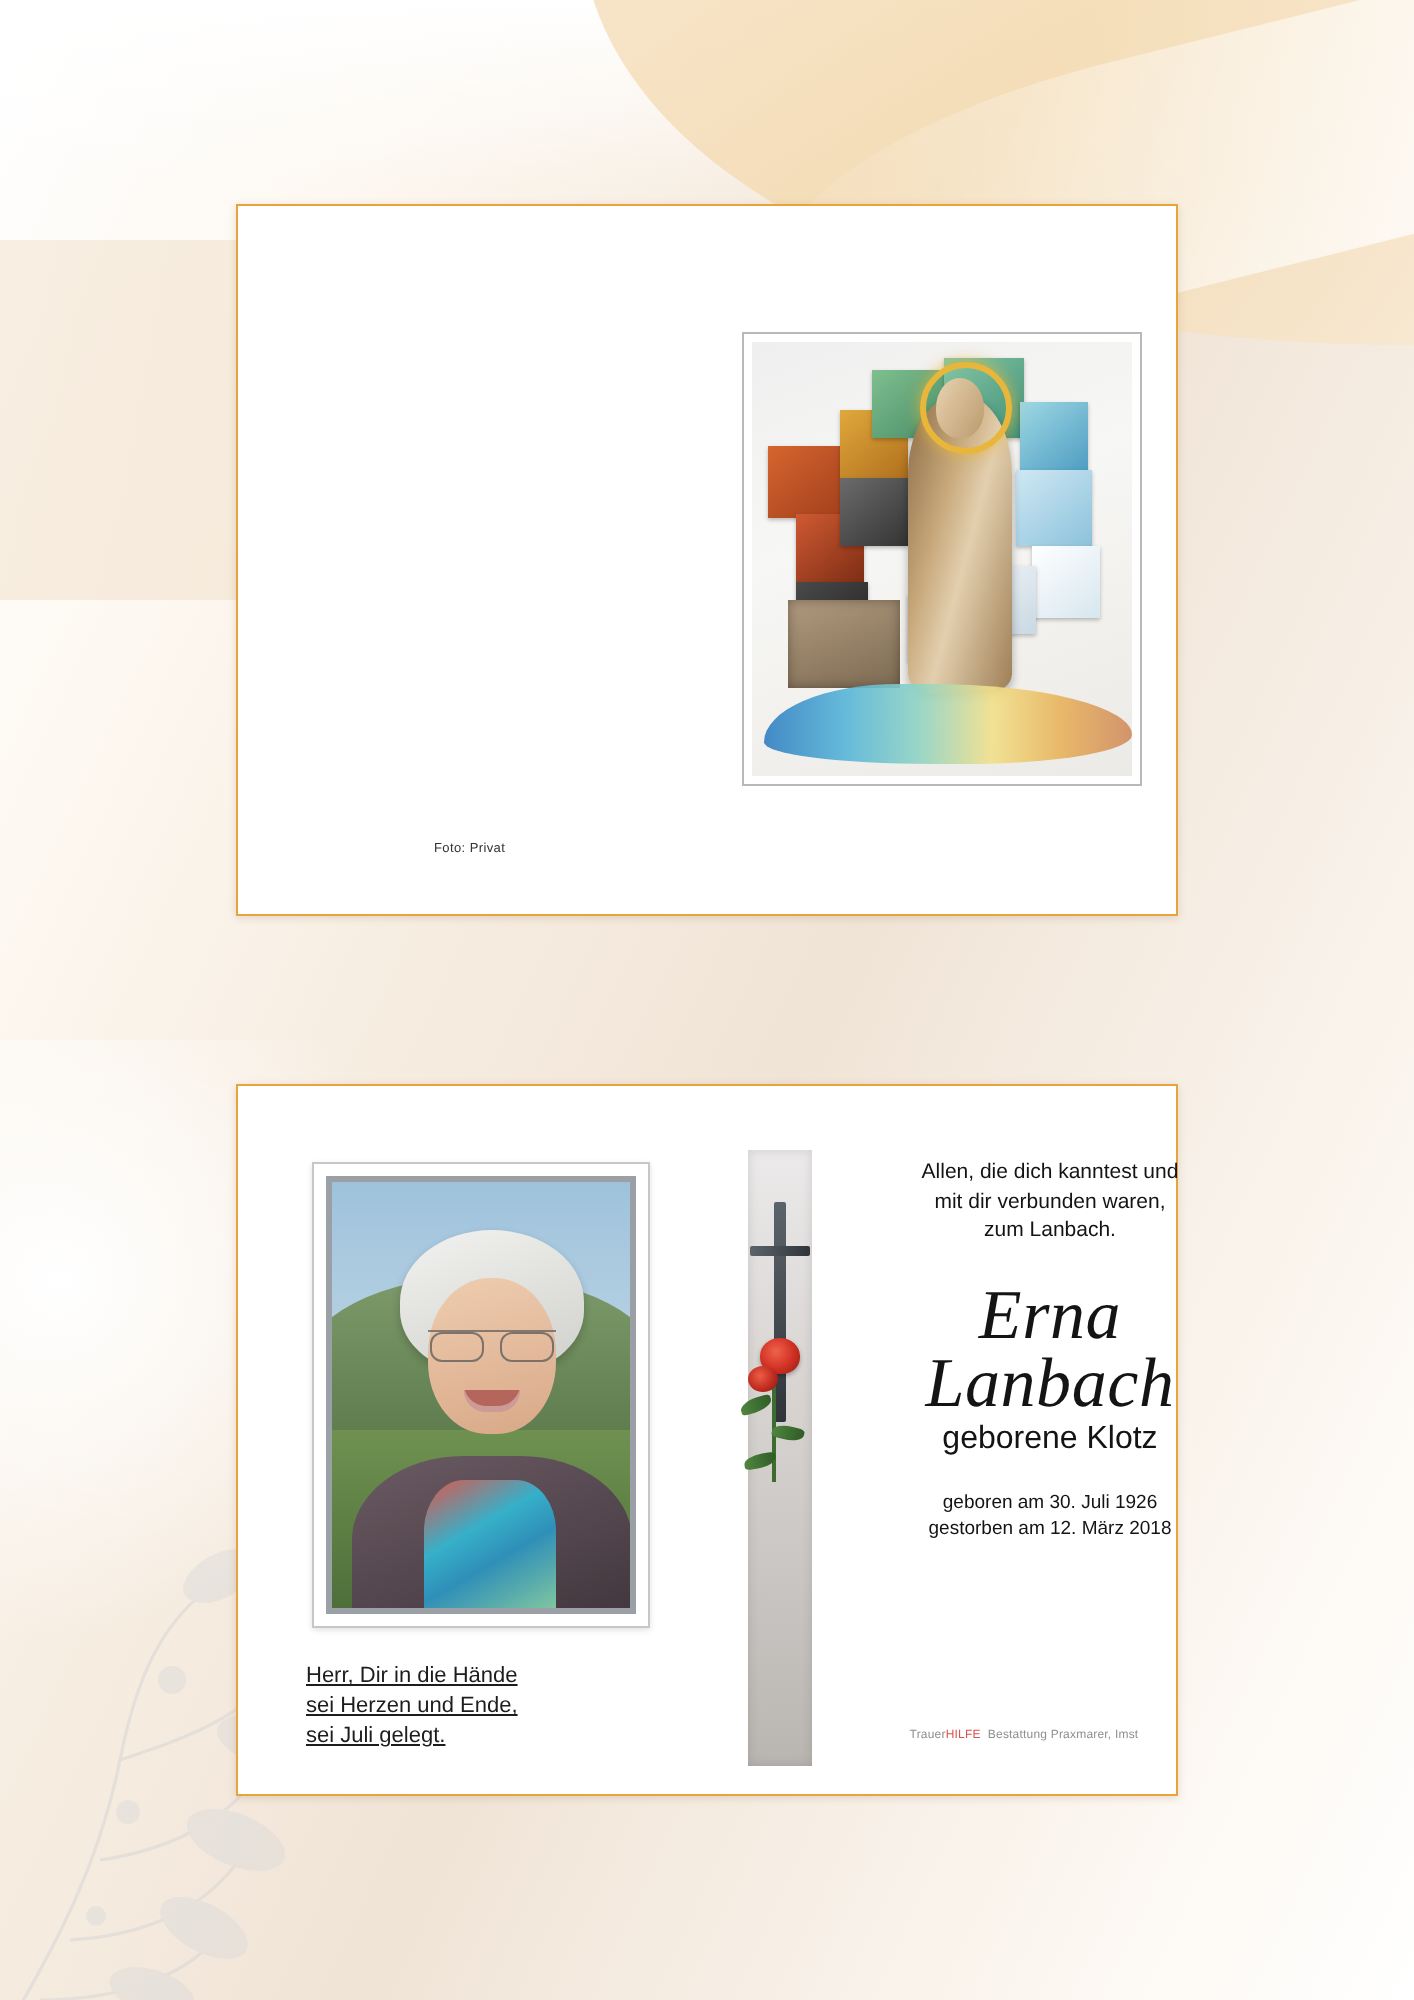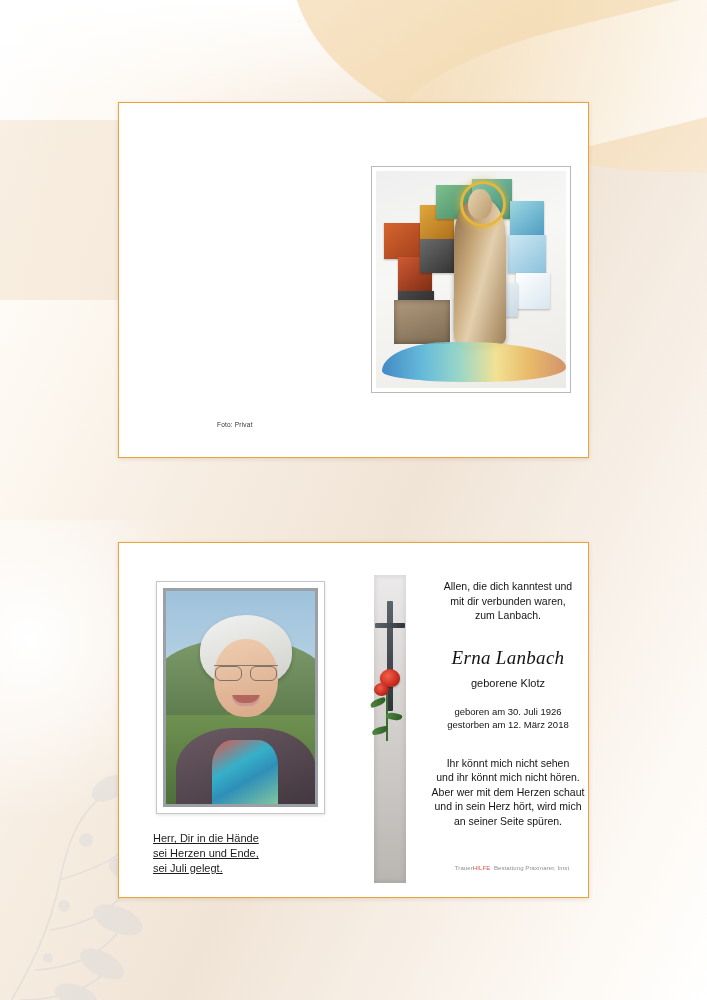--- a/index.html
+++ b/index.html
@@ -318,40 +318,40 @@
     width: 16px; height: 7px;
     background: linear-gradient(90deg, #4f8640, #2f5c26);
     border-radius: 60% 20% 60% 20%;
   }
   .leaf.l1 { left: -4px; top: 124px; transform: rotate(-18deg); }
   .leaf.l2 { left: 12px; top: 138px; transform: rotate(14deg); }
   .leaf.l3 { left: -2px; top: 152px; transform: rotate(-10deg); }
 
   .right-text {
     position: absolute;
-    left: 286px;
+    left: 303px;
     top: 26px;
     width: 186px;
     text-align: center;
     color: #141414;
   }
   .intro {
     font-size: 10.5px;
     line-height: 14.5px;
   }
   .name {
     font-family: "Liberation Serif", serif;
     font-style: italic;
-    font-size: 19px;
+    font-size: 35px;
     line-height: 34px;
     margin-top: 18px;
     letter-spacing: .3px;
   }
   .maiden {
-    font-size: 11px;
+    font-size: 16px;
     margin-top: 2px;
   }
   .dates {
     font-size: 9.5px;
     line-height: 13.5px;
     margin-top: 16px;
   }
   .poem {
     font-size: 10.5px;
     line-height: 14.5px;
@@ -473,27 +473,20 @@
       </div>
 
       <div class="name">Erna Lanbach</div>
       <div class="maiden">geborene Klotz</div>
 
       <div class="dates">
         <div>geboren am 30. Juli 1926</div>
         <div>gestorben am 12. März 2018</div>
       </div>
 
-      <div class="poem">
-        <div>Ihr könnt mich nicht sehen</div>
-        <div>und ihr könnt mich nicht hören.</div>
-        <div>Aber wer mit dem Herzen schaut</div>
-        <div>und in sein Herz hört, wird mich</div>
-        <div>an seiner Seite spüren.</div>
-      </div>
     </div>
 
     <div class="footer-line">
       <span class="tr">Trauer</span><span class="hilf">HILFE</span>&nbsp;&nbsp;<span>Bestattung Praxmarer, Imst</span>
     </div>
 
   </div>
 </div>
 
 </body></html>

